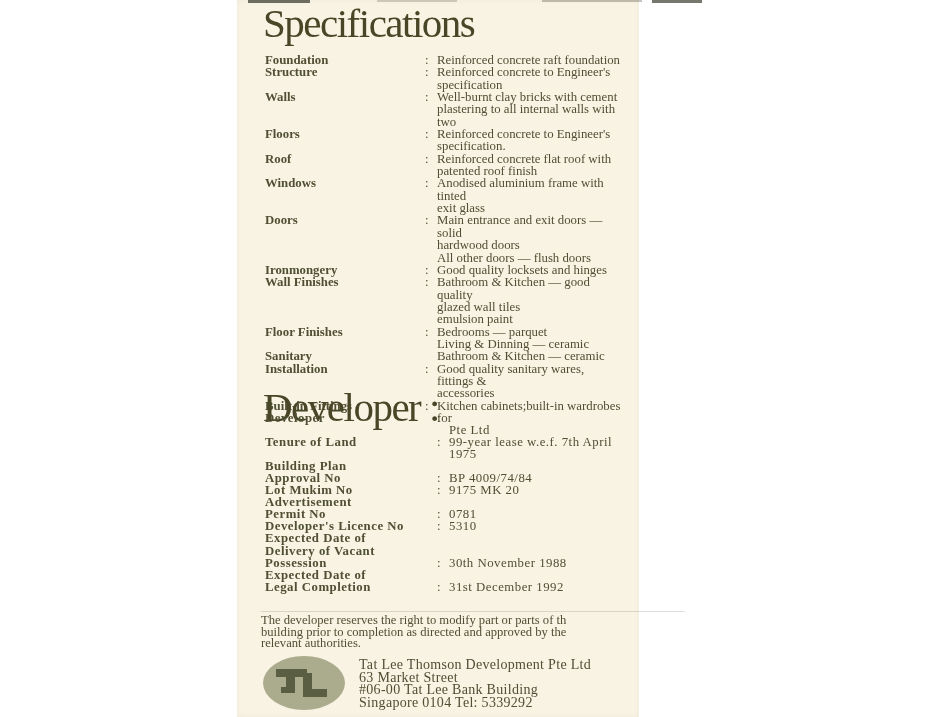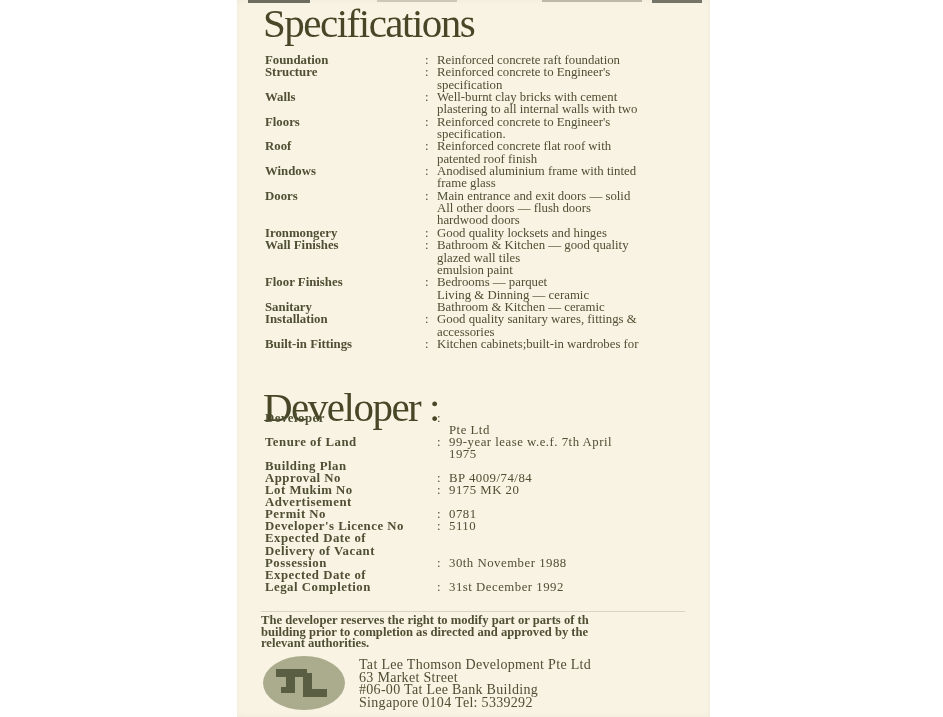--- a/index.html
+++ b/index.html
@@ -2,21 +2,21 @@
 <html style="--paper: #f8f3e2; --ink: #4f4f34; --heading: #474728; --logo-bg: #abac8e; --logo-fg: #5a5f44;"><head>
 <meta charset="utf-8">
 <style>
   :root{
     --paper:#f8f3e2; --ink:#4f4f34; --heading:#474728;
     --logo-bg:#abac8e; --logo-fg:#5a5f44; --artifact:#55554a;
   }
   *{margin:0;padding:0;box-sizing:border-box;}
   body{background:#ffffff;font-family:"Liberation Serif", serif;}
   .page{position:relative;width:943px;height:717px;background:#ffffff;overflow:hidden;}
-  .paper{position:absolute;left:237px;top:0;width:473px;height:717px;background:var(--paper);
+  .paper{position:absolute;left:237px;top:0;width:402px;height:717px;background:var(--paper);
          box-shadow:0 0 6px rgba(0,0,0,0.04) inset;}
   .scan-artifact{position:absolute;top:0;height:3px;background:var(--artifact);}
   .a1{left:11px;width:62px;opacity:.85;}
   .a2{left:140px;width:80px;height:2px;opacity:.25;}
   .a3{left:305px;width:100px;height:2px;opacity:.35;}
   .a4{left:415px;width:50px;opacity:.8;}
   .title{position:absolute;left:26px;color:var(--heading);font-weight:normal;
          font-size:41px;line-height:40px;letter-spacing:-1.5px;}
   .spec-title{top:3px;}
   .dev-title{top:387px;}
@@ -25,21 +25,21 @@
   .dev-rows{top:412px;letter-spacing:0.5px;}
   .row{display:flex;align-items:flex-start;line-height:12.35px;}
   .dev-rows .row{line-height:12.05px;}
   .label{flex:0 0 160px;font-weight:bold;}
   .dev-rows .label{flex:0 0 172px;}
   .sep{flex:0 0 12px;}
   .value{flex:1;}
   .hairline{position:absolute;left:24px;top:611px;width:424px;height:1px;
             background:rgba(80,80,60,0.18);}
   .disclaimer{position:absolute;left:24px;top:615px;width:408px;color:var(--ink);
-              font-weight:bold;font-size:12.6px;}
+              font-weight:normal;font-size:12.6px;}
   .disc-line{line-height:11.7px;}
   .footer{position:absolute;left:24px;top:655px;display:flex;}
   .logo{width:86px;height:56px;display:block;}
   .logo-oval{fill:var(--logo-bg);}
   .logo-letter{fill:var(--logo-fg);}
   .address{margin-left:12px;padding-top:4px;color:var(--ink);font-weight:normal;
            font-size:14px;}
   .addr-line{line-height:12.6px;letter-spacing:0.3px;}
 </style>
 </head>
@@ -114,42 +114,42 @@
 
         <div class="row">
           <span class="label">Windows</span>
           <span class="sep">:</span>
           <span class="value">Anodised aluminium frame with tinted</span>
         </div>
 
         <div class="row">
           <span class="label"></span>
           <span class="sep"></span>
-          <span class="value">frame glass</span>
+          <span class="value">exit glass</span>
         </div>
 
         <div class="row">
           <span class="label">Doors</span>
           <span class="sep">:</span>
           <span class="value">Main entrance and exit doors — solid</span>
         </div>
 
         <div class="row">
           <span class="label"></span>
           <span class="sep"></span>
+          <span class="value">hardwood doors</span>
+        </div>
+
+        <div class="row">
+          <span class="label"></span>
+          <span class="sep"></span>
           <span class="value">All other doors — flush  doors</span>
         </div>
 
         <div class="row">
-          <span class="label"></span>
-          <span class="sep"></span>
-          <span class="value">hardwood doors</span>
-        </div>
-
-        <div class="row">
           <span class="label">Ironmongery</span>
           <span class="sep">:</span>
           <span class="value">Good quality locksets and hinges</span>
         </div>
 
         <div class="row">
           <span class="label">Wall Finishes</span>
           <span class="sep">:</span>
           <span class="value">Bathroom &amp; Kitchen — good quality</span>
         </div>
@@ -258,21 +258,21 @@
 
         <div class="row">
           <span class="label">Permit No</span>
           <span class="sep">:</span>
           <span class="value">0781</span>
         </div>
 
         <div class="row">
           <span class="label">Developer's Licence No</span>
           <span class="sep">:</span>
-          <span class="value">5110</span>
+          <span class="value">5310</span>
         </div>
 
         <div class="row">
           <span class="label">Expected Date of</span>
           <span class="sep"></span>
           <span class="value"></span>
         </div>
 
         <div class="row">
           <span class="label">Delivery of Vacant</span>

